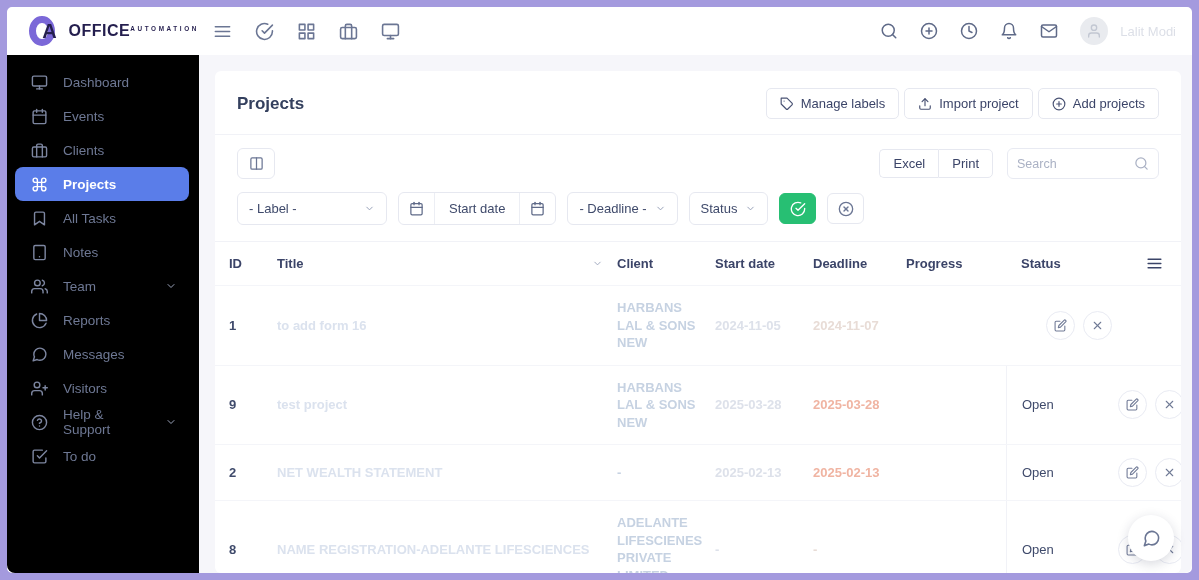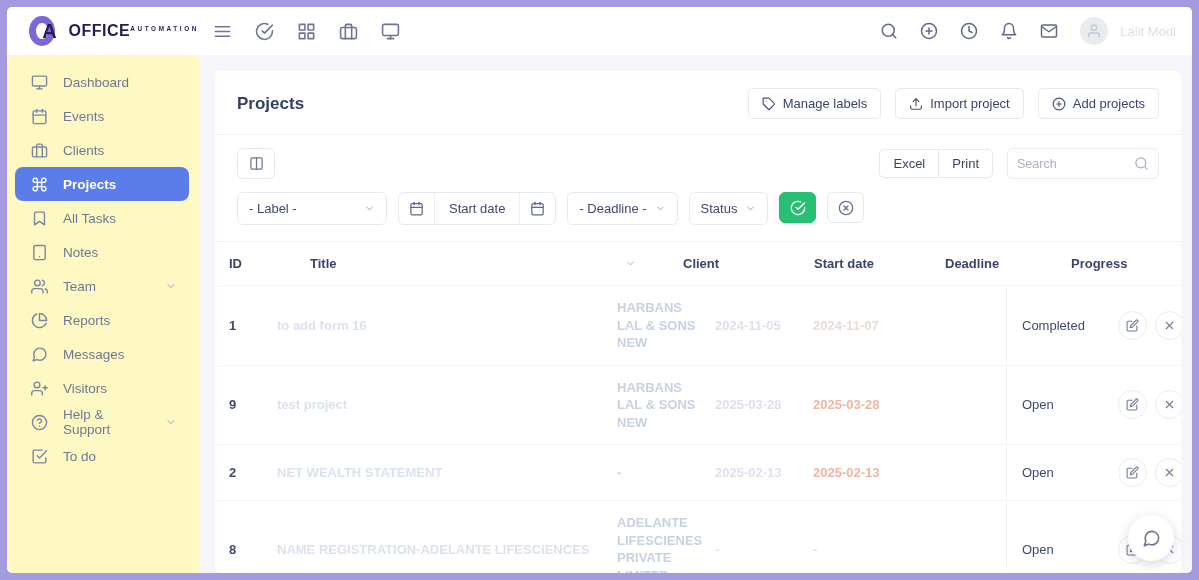--- a/index.html
+++ b/index.html
@@ -18,35 +18,35 @@
   .logo-text { display:flex; flex-direction:row; line-height:1; margin-left:6px; }
   .logo-title { font-size:16px; font-weight:800; color:#241e4e; letter-spacing:.5px; }
   .logo-sub { font-size:6.4px; font-weight:700; color:#241e4e; letter-spacing:2.6px; margin-top:3px; }
   .tb-icons { display:flex; align-items:center; gap:23px; padding-left:14px; color:#6b7694; }
   .tb-right { margin-left:auto; display:flex; align-items:center; gap:22px; padding-right:16px; color:#5f6a88; }
   .avatar { width:28px; height:28px; border-radius:50%; background:#e9ebef; color:#c2c7d2; display:flex; align-items:center; justify-content:center; }
   .user-name { font-size:13px; color:#dcdfe7; margin-left:-10px; }
 
   
   .page-body { flex:1; display:flex; overflow:hidden; }
-  .sidebar { width:192px; min-width:192px; background:#fef9c3; padding-top:10px; }
+  .sidebar { width:192px; min-width:192px; background:#000000; padding-top:10px; }
   .side-item { display:flex; align-items:center; gap:15px; height:34px; margin:0 10px 0 8px; padding:0 0 0 16px;
                border-radius:8px; color:#6e7894; font-size:13.5px; cursor:pointer; }
   .side-item .s-ic { color:#7d86a0; display:flex; }
   .side-item.active { background:#5a7de9; color:#fff; font-weight:700; }
   .side-item.active .s-ic { color:#fff; }
   .side-item .chev { margin-left:auto; margin-right:12px; color:#9aa3ba; }
 
   .main { flex:1; background:#f6f6fa; overflow:hidden; }
   .card { background:#fff; margin:16px 11px 0 16px; border-radius:6px; height:calc(100% - 16px); overflow:hidden; }
 
   
   .card-head { display:flex; align-items:center; padding:17px 22px 15px 22px; border-bottom:1px solid #f1f2f7; }
   .card-title { font-size:17px; font-weight:600; color:#34405e; }
-  .head-actions { margin-left:auto; display:flex; gap:14px; }
+  .head-actions { margin-left:auto; display:flex; gap:5px; }
   .btn { display:inline-flex; align-items:center; gap:7px; background:#fff; border:1px solid #e6e8f0; border-radius:5px;
          padding:7px 13px; font-size:13px; color:#3b4468; cursor:pointer; }
   .btn svg { color:#4a5374; }
 
   
   .toolbar { display:flex; align-items:flex-end; padding:13px 22px 4px 22px;gap:20px; }
   .col-btn { width:38px; height:31px; display:flex; align-items:center; justify-content:center; border:1px solid #e6e8f0;
              border-radius:6px; background:#fff; color:#6b7694; cursor:pointer; }
   .tool-right { margin-left:auto; display:flex; align-items:center; gap:14px; }
   .btn-group { display:flex; }
@@ -54,39 +54,39 @@
   .btn-group .gbtn:first-child { border-radius:5px 0 0 5px; border-right:none; }
   .btn-group .gbtn:last-child { border-radius:0 5px 5px 0; }
   .search-box { display:flex; align-items:center; border:1px solid #e8eaf2; border-radius:6px; background:#fff;
                 height:31px; width:152px; padding:0 9px; }
   .search-box input { border:none; outline:none; flex:1; font-size:12.5px; color:#3b4468; width:100px;
                       font-family:"Liberation Sans", sans-serif; }
   .search-box input::placeholder { color:#aab1c4; }
   .search-box svg { color:#aab1c4; }
 
   
-  .filters { display:flex; gap:11px; padding:9px 22px 16px 22px; border-bottom:1px solid #f1f2f7; }
+  .filters { display:flex; align-items:center; gap:11px; padding:9px 22px 16px 22px; border-bottom:1px solid #f1f2f7; }
   .select { display:flex; align-items:center; justify-content:space-between; border:1px solid #e6e8f0; border-radius:6px;
             height:33px; padding:0 11px; font-size:13px; color:#3f4a6b; background:#fff; cursor:pointer; }
   .select .chev { color:#8f99b2; margin-left:8px; }
   .sel-label { width:150px; }
   .date-group { display:flex; align-items:stretch; border:1px solid #e6e8f0; border-radius:6px; height:33px; background:#fff; overflow:hidden; }
   .date-group .dg-ic { width:36px; display:flex; align-items:center; justify-content:center; color:#5f6a88; cursor:pointer; }
   .date-group .dg-ic.left { border-right:1px solid #eceef4; }
   .date-group .dg-ic.right { border-left:1px solid #eceef4; }
   .date-group .dg-text { display:flex; align-items:center; padding:0 14px; font-size:13px; color:#3f4a6b; }
   .icon-btn { width:37px; height:31px; border-radius:6px; display:flex; align-items:center; justify-content:center; cursor:pointer; }
   .icon-btn.green { background:#27bf73; color:#fff; border:1px solid #27bf73; }
   .icon-btn.plain { background:#fff; color:#6b7694; border:1px solid #e6e8f0; }
 
   
   .tbl { font-size:13px; }
   .trow { display:grid; grid-template-columns:48px 340px 98px 98px 93px 100px 112px 1fr;
           align-items:center; padding:0 8px 0 14px; border-bottom:1px solid #f4f5f9; }
-  .thead { font-weight:700; color:#3b4468;gap:33px; }
+  .thead { font-weight:700; color:#3b4468; }
   .thead > div { padding:13px 6px 13px 0; }
   .th-title { display:flex; align-items:center; justify-content:space-between; }
   .th-title .sort { color:#9aa3ba; margin-right:8px; }
   .th-menu { display:flex; justify-content:flex-end; padding-right:10px !important; color:#3b4468; cursor:pointer; }
 
   .trow.tdata > div { padding:13px 6px 13px 0; }
   .cell-id { color:#3f4a6b; font-weight:600; }
   .cell-title { color:#dbe2ee; font-weight:600; }
   .cell-client { color:#c6d2e2; font-weight:600; line-height:1.35; padding-right:10px !important; }
   .cell-start { color:#dde1ea; font-weight:600; }
@@ -521,21 +521,20 @@
                 </div>
             </div>
 
             <div class="trow tdata">
               <div class="cell-id">1</div>
               <div class="cell-title">to add form 16</div>
               <div class="cell-client">HARBANS LAL &amp; SONS NEW</div>
               <div class="cell-start">2024-11-05</div>
               <div class="cell-deadline muted">2024-11-07</div>
               <div class="cell-progress"><span class="bar"><span class="fill" style="width: 0%;"></span></span></div>
-              <div class="cell-status">Completed</div>
               <div class="cell-actions">
                 <button class="act-btn">
                     <svg class="ic" width="13" height="13" fill="none" stroke="currentColor" stroke-width="2" stroke-linecap="round" stroke-linejoin="round">
                       <use href="#i-edit"></use>
                     </svg>
                   </button>
                 <button class="act-btn">
                     <svg class="ic" width="13" height="13" fill="none" stroke="currentColor" stroke-width="2" stroke-linecap="round" stroke-linejoin="round">
                       <use href="#i-x"></use>
                     </svg>

